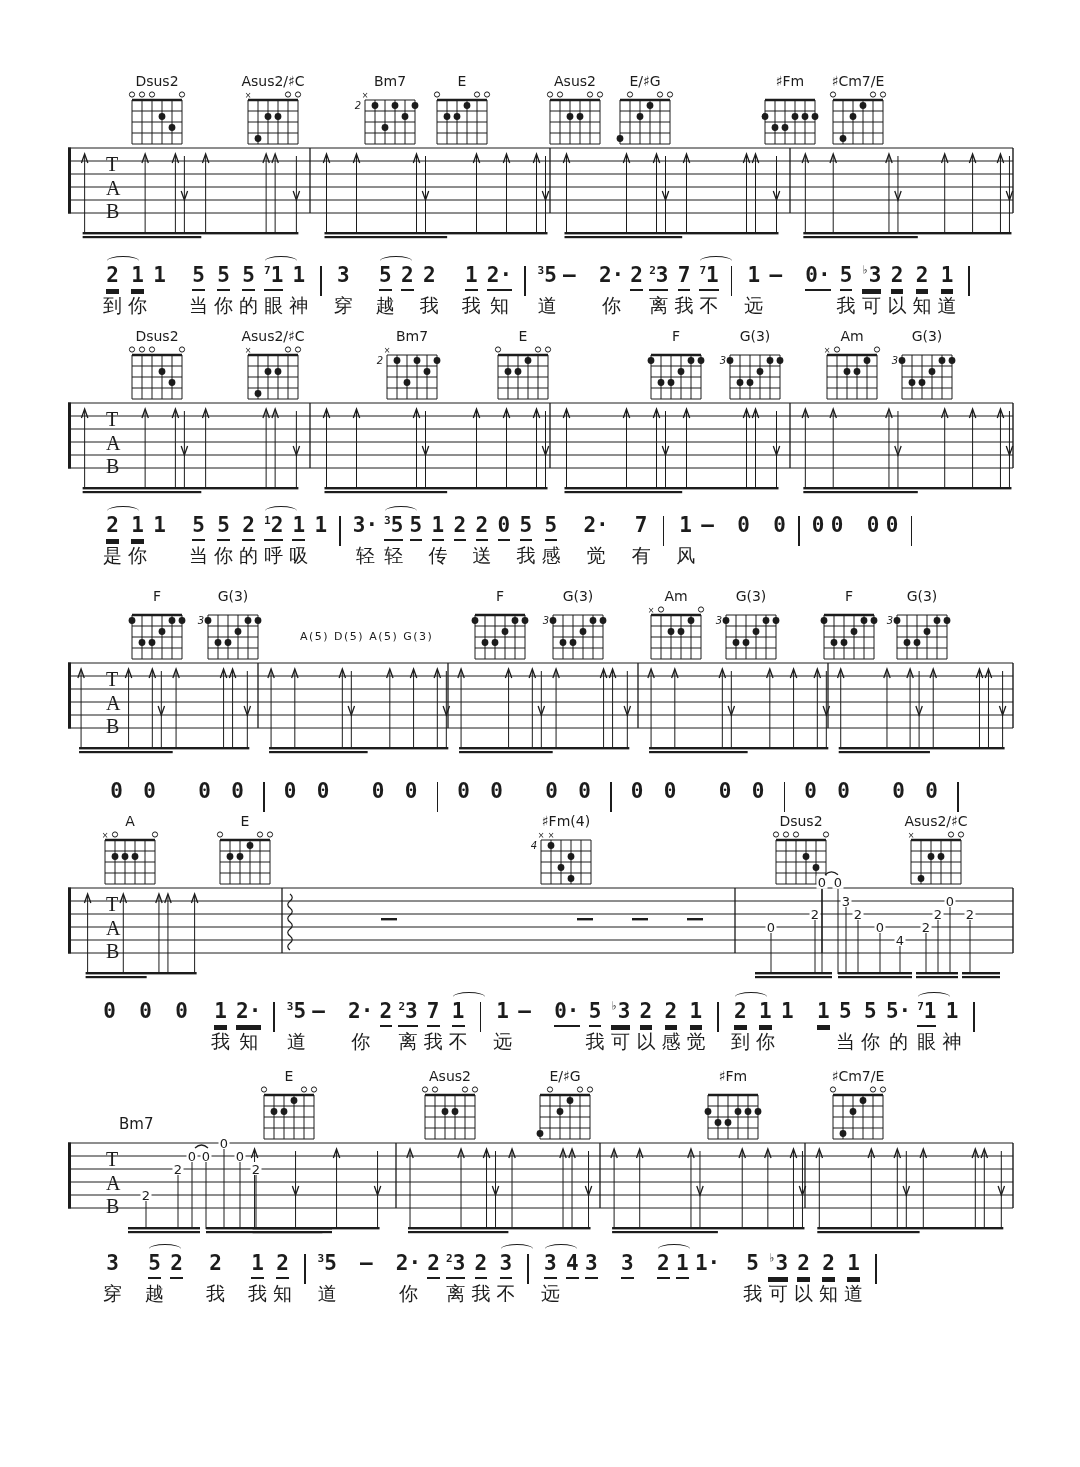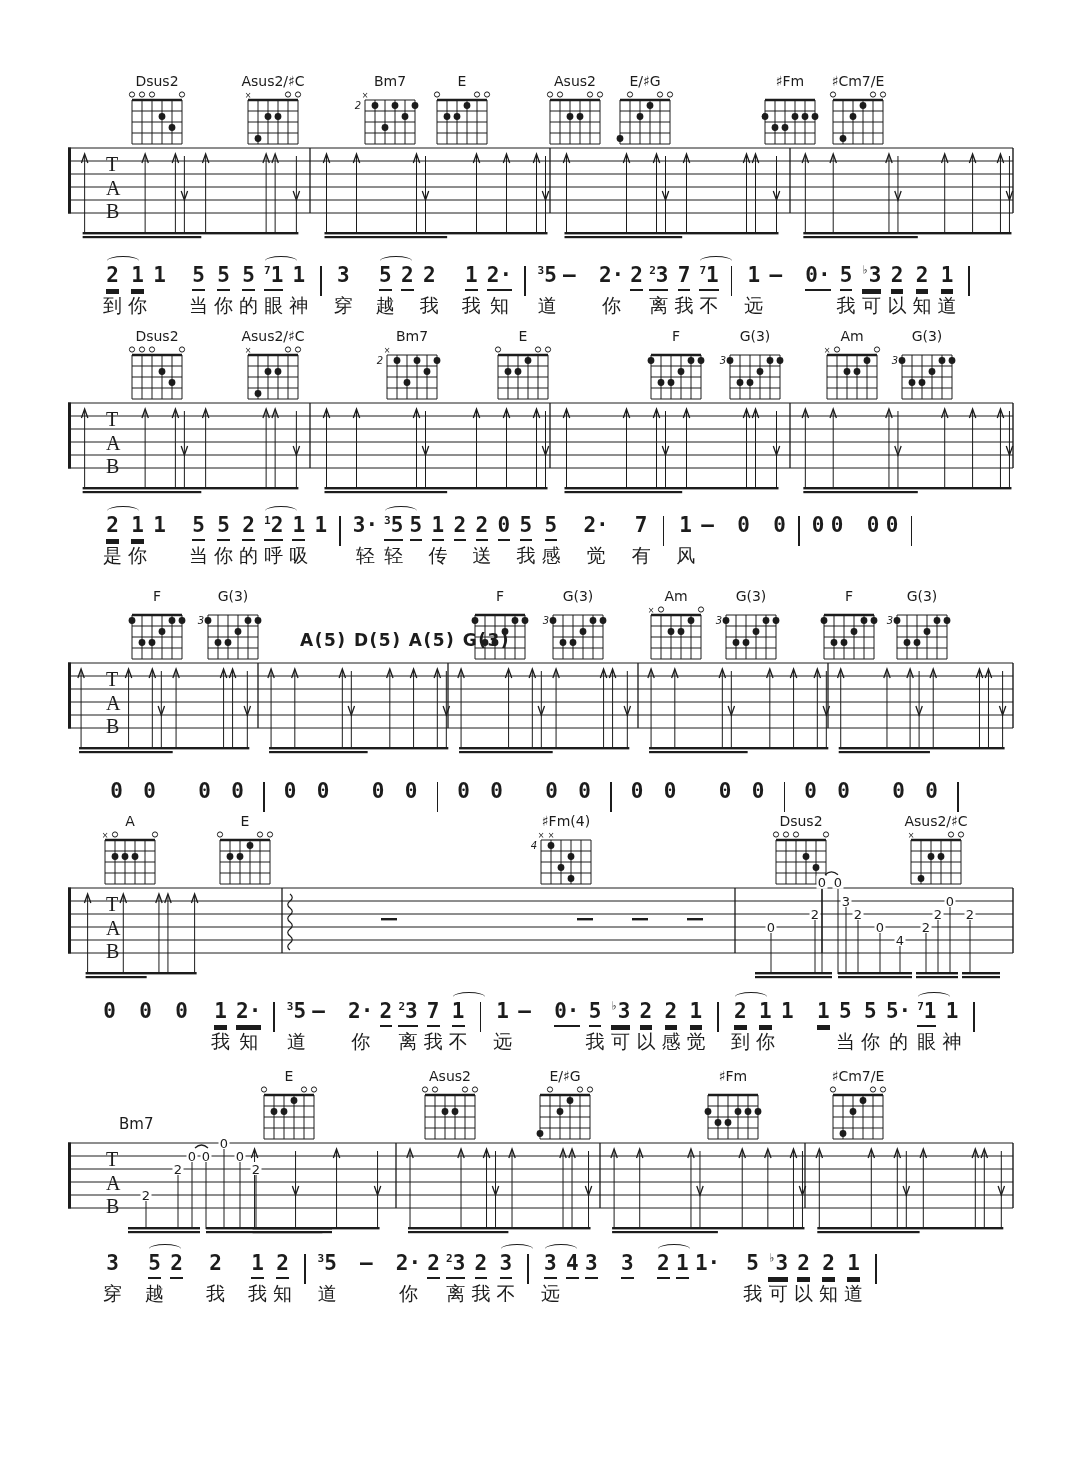--- a/index.html
+++ b/index.html
@@ -2,21 +2,21 @@
 <html><head>
 <meta charset="utf-8">
 <style>
   *{margin:0;padding:0;box-sizing:border-box}
   html,body{background:#ffffff}
   #page{position:relative;width:1072px;height:1467px;background:#fff;
         font-family:"DejaVu Sans",sans-serif;color:#1c1c1c;overflow:hidden}
   .chord{position:absolute}
   .chord svg{overflow:visible}
   .chordtext{position:absolute;font-size:15px;font-family:"DejaVu Sans",sans-serif}
-  .inlinetext{position:absolute;font-size:17px;letter-spacing:1.5px;font-weight:700}
+  .inlinetext{position:absolute;font-size:11px;letter-spacing:1.5px;font-weight:400}
   .staff{position:absolute;left:68px}
   .staff svg{overflow:visible}
   .melody{position:absolute;display:flex;align-items:flex-start}
   .tok{display:flex;flex-direction:column;align-items:center;margin:0 3px;min-width:13px}
   .wide .tok{margin:0 10px}
   .num{font-family:"DejaVu Sans Mono","DejaVu Sans",monospace;font-size:21px;font-weight:700;
        line-height:1.05;position:relative;padding-bottom:3px;white-space:nowrap}
   .num.u1{box-shadow:0 2px 0 currentColor}
   .num.u2{box-shadow:0 2px 0 currentColor,0 5px 0 currentColor}
   .num .gr{font-size:11px;font-weight:700;vertical-align:super;margin-right:0px}

